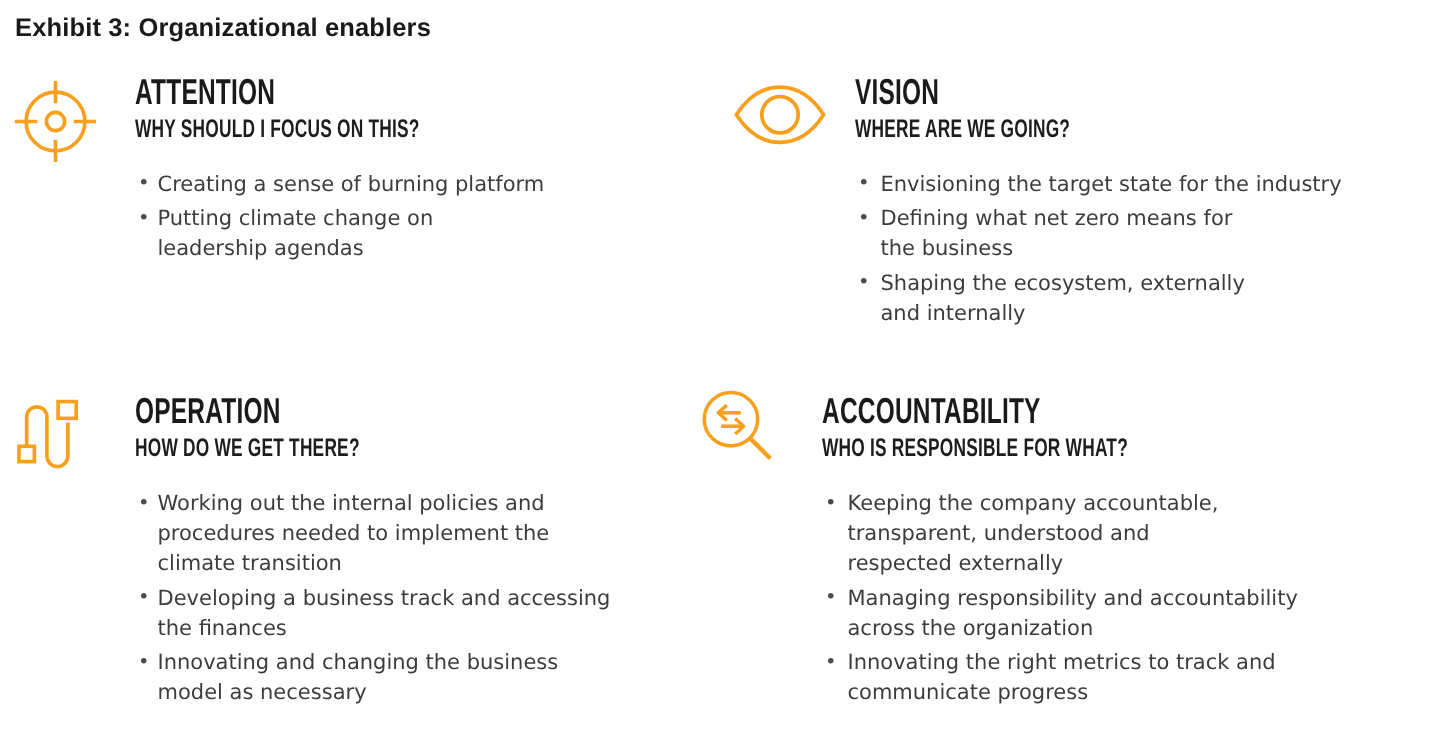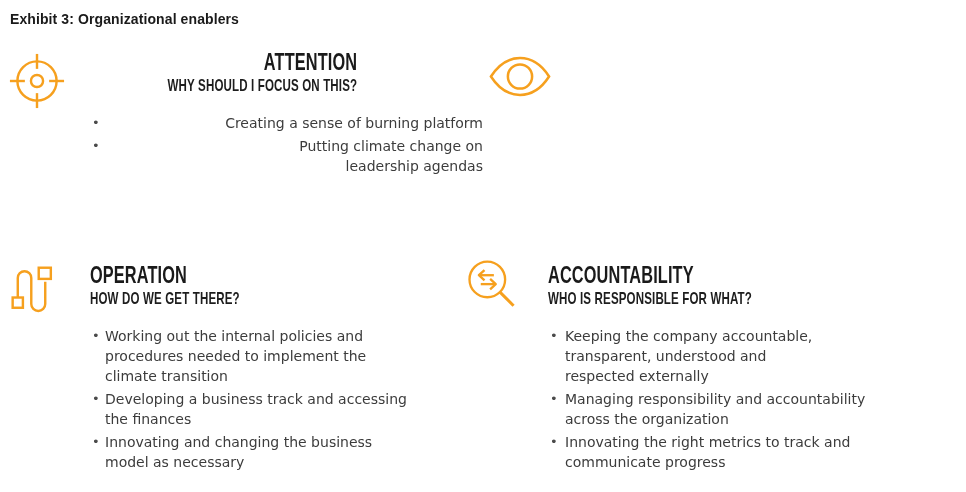--- a/index.html
+++ b/index.html
@@ -6,26 +6,26 @@
   body {
     width: 966px; height: 492px;
     background: #ffffff;
     font-family: "Liberation Sans", sans-serif;
     overflow: hidden;
   }
   .canvas { position: relative; width: 966px; height: 492px; background: #fff; }
 
   .exhibit-title {
     position: absolute; left: 10px; top: 8px;
-    font-size: 14px; font-weight: bold; color: #1a1a1a;
+    font-size: 17px; font-weight: bold; color: #1a1a1a;
     line-height: 22px; letter-spacing: 0.1px;
   }
 
   .quad { position: absolute; width: 483px; }
-  .quad.q-tl { left: 0;   top: 50px; text-align: right;  }
+  .quad.q-tl { left: 0;   top: 50px;  }
   .quad.q-tr { left: 483px; top: 50px; }
   .quad.q-bl { left: 0;   top: 263px; }
   .quad.q-br { left: 461px; top: 263px; }
 
   .quad-icon { position: absolute; }
   .q-tl .quad-icon { left: 9px;  top: 0px;  }
   .q-tr .quad-icon { left: 6px;  top: 5px;  }
   .q-bl .quad-icon { left: 8px;  top: 0px;  }
   .q-br .quad-icon { left: 1px;  top: -7px; }
 
@@ -90,20 +90,31 @@
     </div>
   </div>
 
   <div class="quad q-tr">
     <span class="quad-icon">
       <svg width="62" height="43" viewBox="0 0 64 44" fill="none" stroke="#F6A01E" stroke-width="2.6">
         <path d="M2 22 C11 8 21 3 32 3 C43 3 53 8 62 22 C53 36 43 41 32 41 C21 41 11 36 2 22 Z"></path>
         <circle cx="32" cy="22" r="12.5"></circle>
       </svg>
     </span>
+    <div class="quad-content">
+      <div class="quad-heading">VISION</div>
+      <div class="quad-question">WHERE ARE WE GOING?</div>
+      <ul class="bullets">
+        <li>Envisioning the target state for the industry</li>
+        <li>Defining what net zero means for
+the business</li>
+        <li>Shaping the ecosystem, externally
+and internally</li>
+      </ul>
+    </div>
   </div>
 
   <div class="quad q-bl">
     <span class="quad-icon">
       <svg width="54" height="56" viewBox="0 0 58 60" fill="none" stroke="#F6A01E" stroke-width="2.6">
         <rect x="5" y="37" width="11" height="11"></rect>
         <rect x="33" y="5" width="13" height="12"></rect>
         <path d="M10.5 37 V16 A7.25 7.25 0 0 1 25 16 V44 A7.5 7.5 0 0 0 40 44 V20"></path>
       </svg>
     </span>

